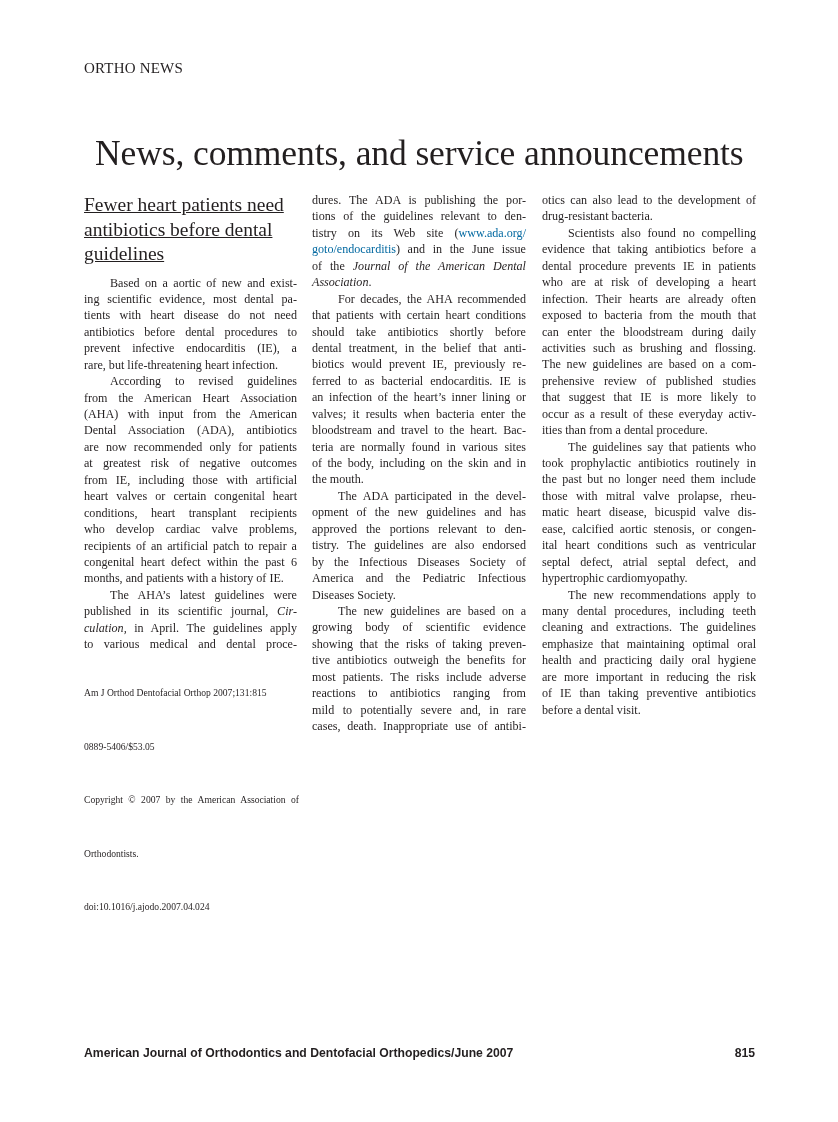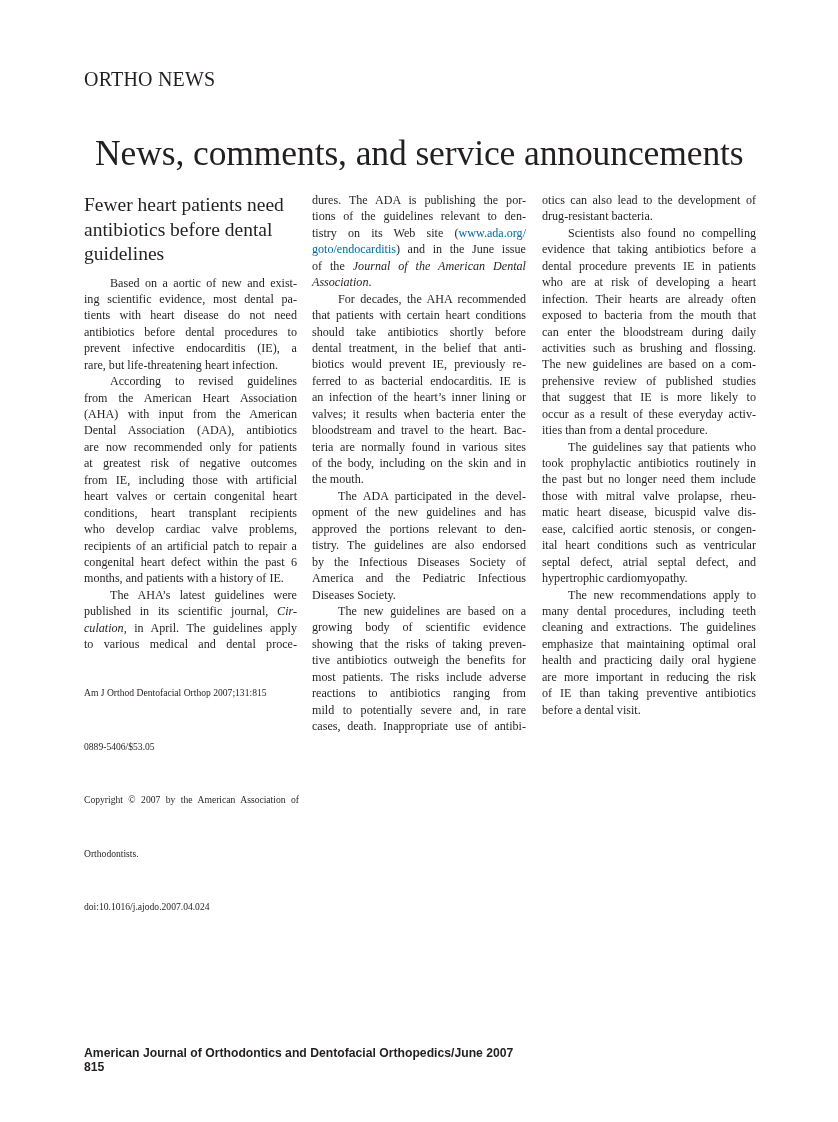--- a/index.html
+++ b/index.html
@@ -1,33 +1,33 @@
 <!DOCTYPE html>
 <html><head>
 <meta charset="utf-8">
 <style>
   html, body { margin: 0; padding: 0; background: #ffffff; }
   body { width: 838px; height: 1122px; position: relative; overflow: hidden; color: #231f20; }
   .serif { font-family: "Liberation Serif", "DejaVu Serif", serif; }
   .sans { font-family: "Liberation Sans", "DejaVu Sans", sans-serif; }
-  #section-label { position: absolute; left: 84px; top: 68px; font-size: 20px; letter-spacing: 0.2px; }
+  #section-label { position: absolute; left: 84px; top: 60px; font-size: 15px; letter-spacing: 0.2px; }
   #page-title { position: absolute; left: 83px; top: 120px; font-size: 35.5px; white-space: nowrap; letter-spacing: -0.1px; }
   .col { position: absolute; top: 192px; font-size: 12.1px; }
   .col .ln { display: block; height: 16.45px; line-height: 16.45px; text-align: justify; text-align-last: justify; white-space: nowrap; overflow: visible; }
   .col .ln.last { text-align-last: left; }
   .col .ln.ind { text-indent: 26px; }
   #col1 { left: 84px; width: 213px; }
   #col2 { left: 312px; width: 214px; }
   #col3 { left: 542px; width: 214px; }
   #article-heading { font-size: 19.5px; line-height: 24.5px; margin-top: 1px; margin-bottom: 8px; }
-  #article-heading span { display: block; white-space: nowrap; }
+  #article-heading span { display: block; white-space: nowrap; text-decoration: underline; }
   #citation { position: absolute; left: 84px; top: 646px; width: 215px; font-size: 9.6px; line-height: 13.6px; }
   #citation .cl { display: block; white-space: nowrap; text-align: justify; text-align-last: justify; margin-top: 40px; }
   #citation .cl.last { text-align-last: left; }
-  #footer { position: absolute; left: 84px; top: 1046px; width: 671px; font-size: 12.2px; font-weight: bold; display: flex; justify-content: space-between; flex-direction: column; }
+  #footer { position: absolute; left: 84px; top: 1046px; width: 671px; font-size: 12.2px; font-weight: bold; display: flex; justify-content: space-between; }
   .link { color: #0369a1; }
   i { font-style: italic; }
 </style>
 </head>
 <body>
 
 <div id="section-label" class="serif">ORTHO NEWS</div>
 <h1 id="page-title" class="serif" style="margin:12px;font-weight:normal;">News, comments, and service announcements</h1>
 
 <div id="col1" class="col serif">

